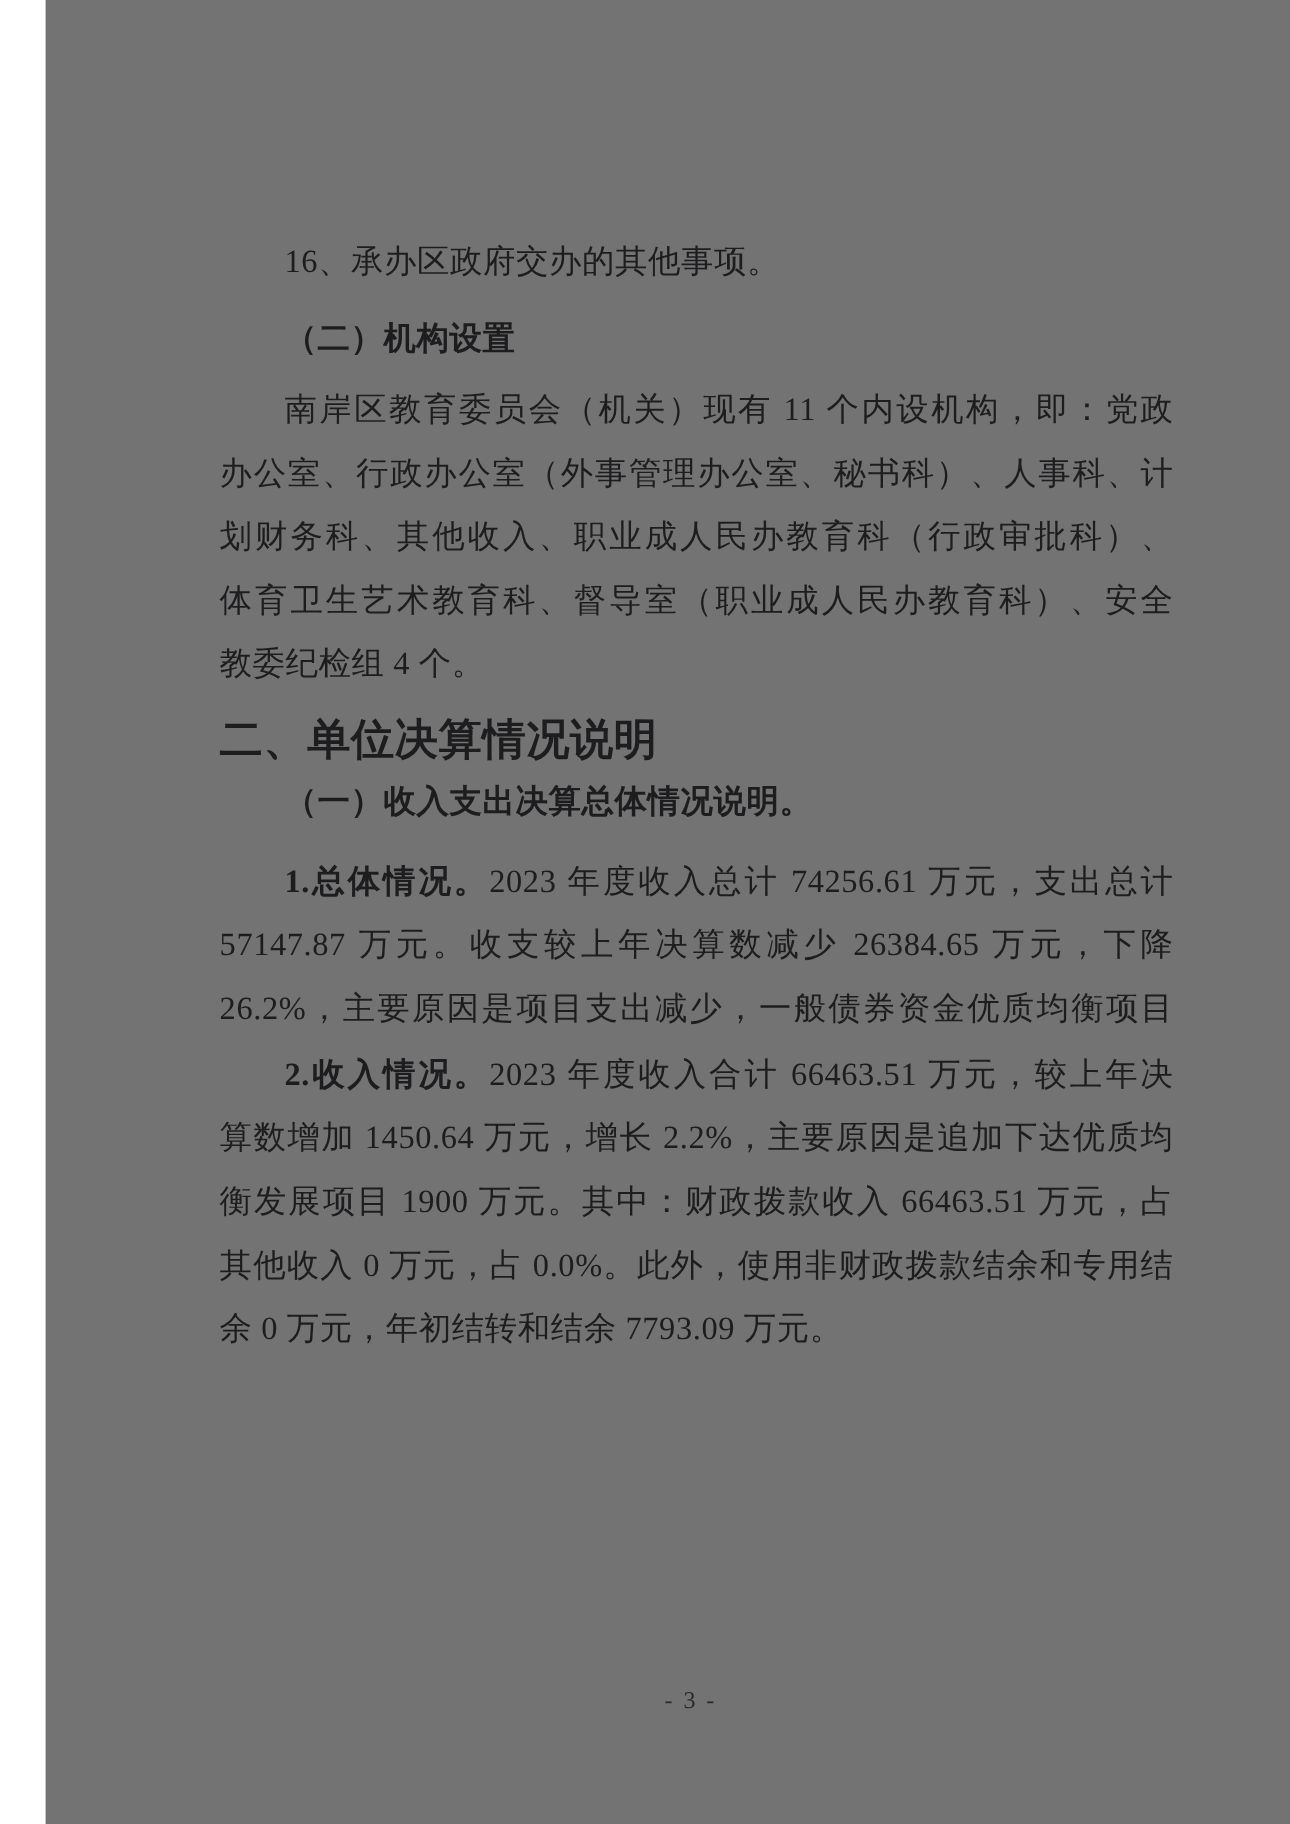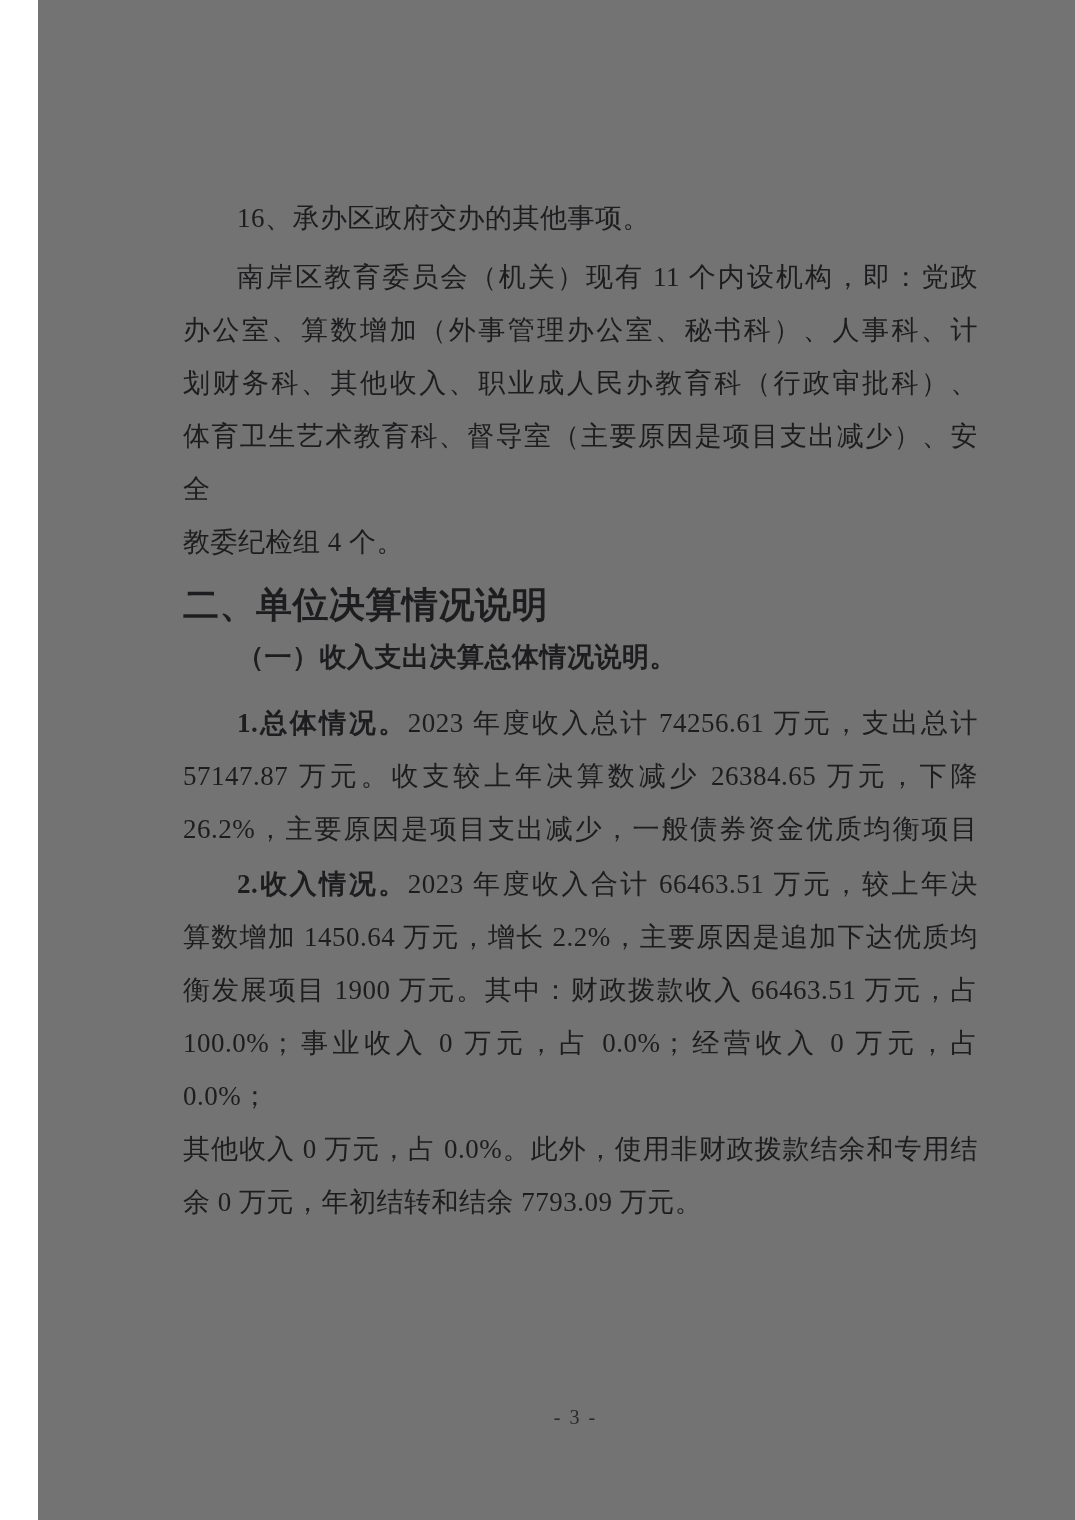--- a/index.html
+++ b/index.html
@@ -62,42 +62,42 @@
   }
 </style>
 </head>
 <body>
 
 <div class="page">
   <div class="content">
 
     <div class="ln ind">16、承办区政府交办的其他事项。</div>
 
+    <div class="ln ind h2 sp11">（二）机构设置</div>
 
     <div class="ln ind jst sp6">南岸区教育委员会（机关）现有 11 个内设机构，即：党政</div>
-    <div class="ln jst">办公室、算数增加（外事管理办公室、秘书科）、人事科、计</div>
+    <div class="ln jst">办公室、行政办公室（外事管理办公室、秘书科）、人事科、计</div>
     <div class="ln jst">划财务科、其他收入、职业成人民办教育科（行政审批科）、</div>
-    <div class="ln jst">体育卫生艺术教育科、督导室（主要原因是项目支出减少）、安全</div>
+    <div class="ln jst">体育卫生艺术教育科、督导室（职业成人民办教育科）、安全</div>
     <div class="ln">教委纪检组 4 个。</div>
 
     <div class="ln h1 sp9">二、单位决算情况说明</div>
 
     <div class="ln ind h2">（一）收入支出决算总体情况说明。</div>
 
     <div class="ln ind jst sp13">
       <span class="lead">1.总体情况。</span><span>2023 年度收入总计 74256.61 万元，支出总计</span>
     </div>
     <div class="ln jst">57147.87 万元。收支较上年决算数减少 26384.65 万元，下降</div>
     <div class="ln jst">26.2%，主要原因是项目支出减少，一般债券资金优质均衡项目</div>
 
     <div class="ln ind jst sp2">
       <span class="lead">2.收入情况。</span><span>2023 年度收入合计 66463.51 万元，较上年决</span>
     </div>
     <div class="ln jst">算数增加 1450.64 万元，增长 2.2%，主要原因是追加下达优质均</div>
     <div class="ln jst">衡发展项目 1900 万元。其中：财政拨款收入 66463.51 万元，占</div>
-    <div class="ln jst">100.0%；事业收入 0 万元，占 0.0%；经营收入 0 万元，占 0.0%；</div>
     <div class="ln jst">其他收入 0 万元，占 0.0%。此外，使用非财政拨款结余和专用结</div>
     <div class="ln">余 0 万元，年初结转和结余 7793.09 万元。</div>
 
   </div>
 
   <div class="footer">- 3 -</div>
 </div>
 
 </body></html>

